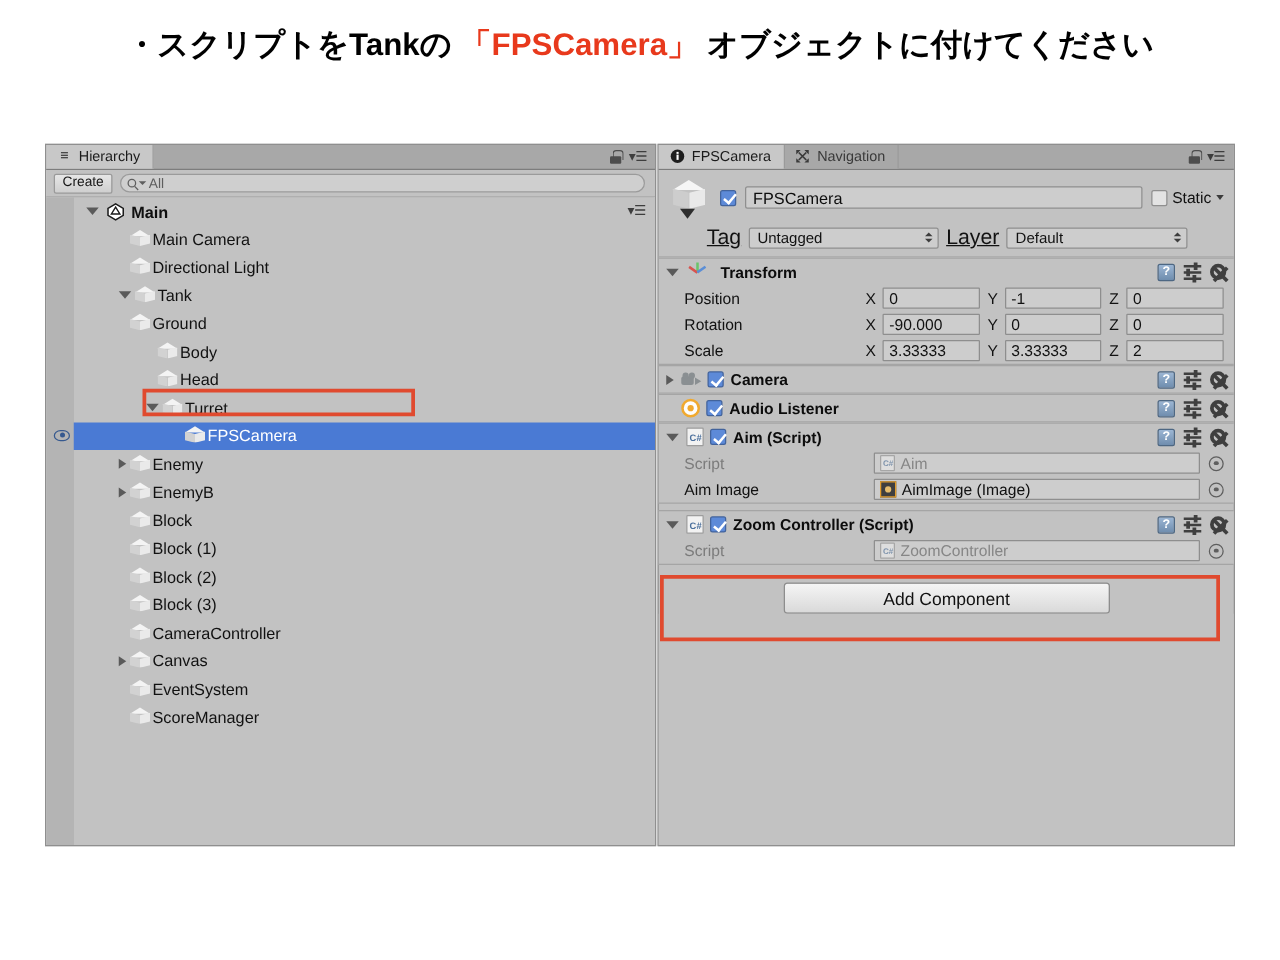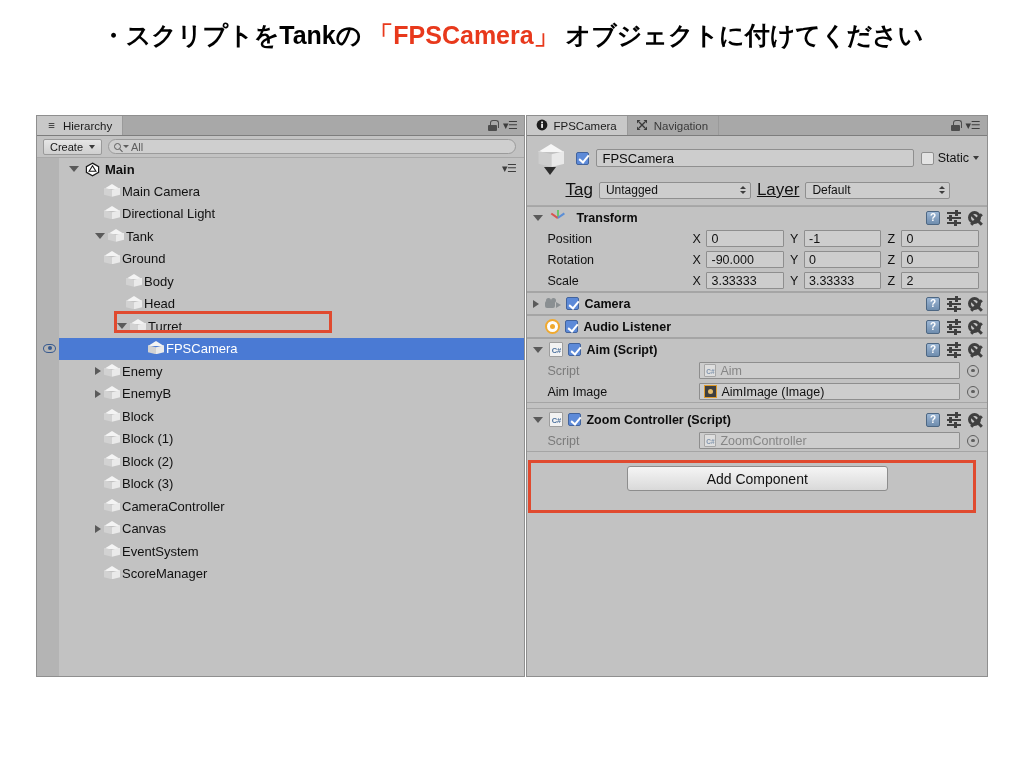--- a/index.html
+++ b/index.html
@@ -77,21 +77,21 @@
     height: 22px; background: #c2c2c2;
     display: flex; align-items: center; gap: 6px;
     padding: 0 8px 0 6px;
     border-bottom: 1px solid #a9a9a9;
   }
   .btn-create {
     height: 16px; padding: 0 6px;
     background: linear-gradient(#e6e6e6,#cfcfcf);
     border: 1px solid #9a9a9a; border-radius: 2px;
     font-size: 11px; color: #161616;
-    display:flex; align-items:center; gap:6px;
+    display:flex; align-items:center; gap:21px;flex-direction:column;
   }
   .caret-dn {
     width:0;height:0;border-left:3.5px solid transparent;border-right:3.5px solid transparent;
     border-top:4px solid #3b3b3b;
   }
   .search-field {
     flex: 1; height: 15px;
     background: #cfcfcf;
     border: 1px solid #9b9b9b; border-radius: 8px;
     display: flex; align-items: center; gap: 2px;

